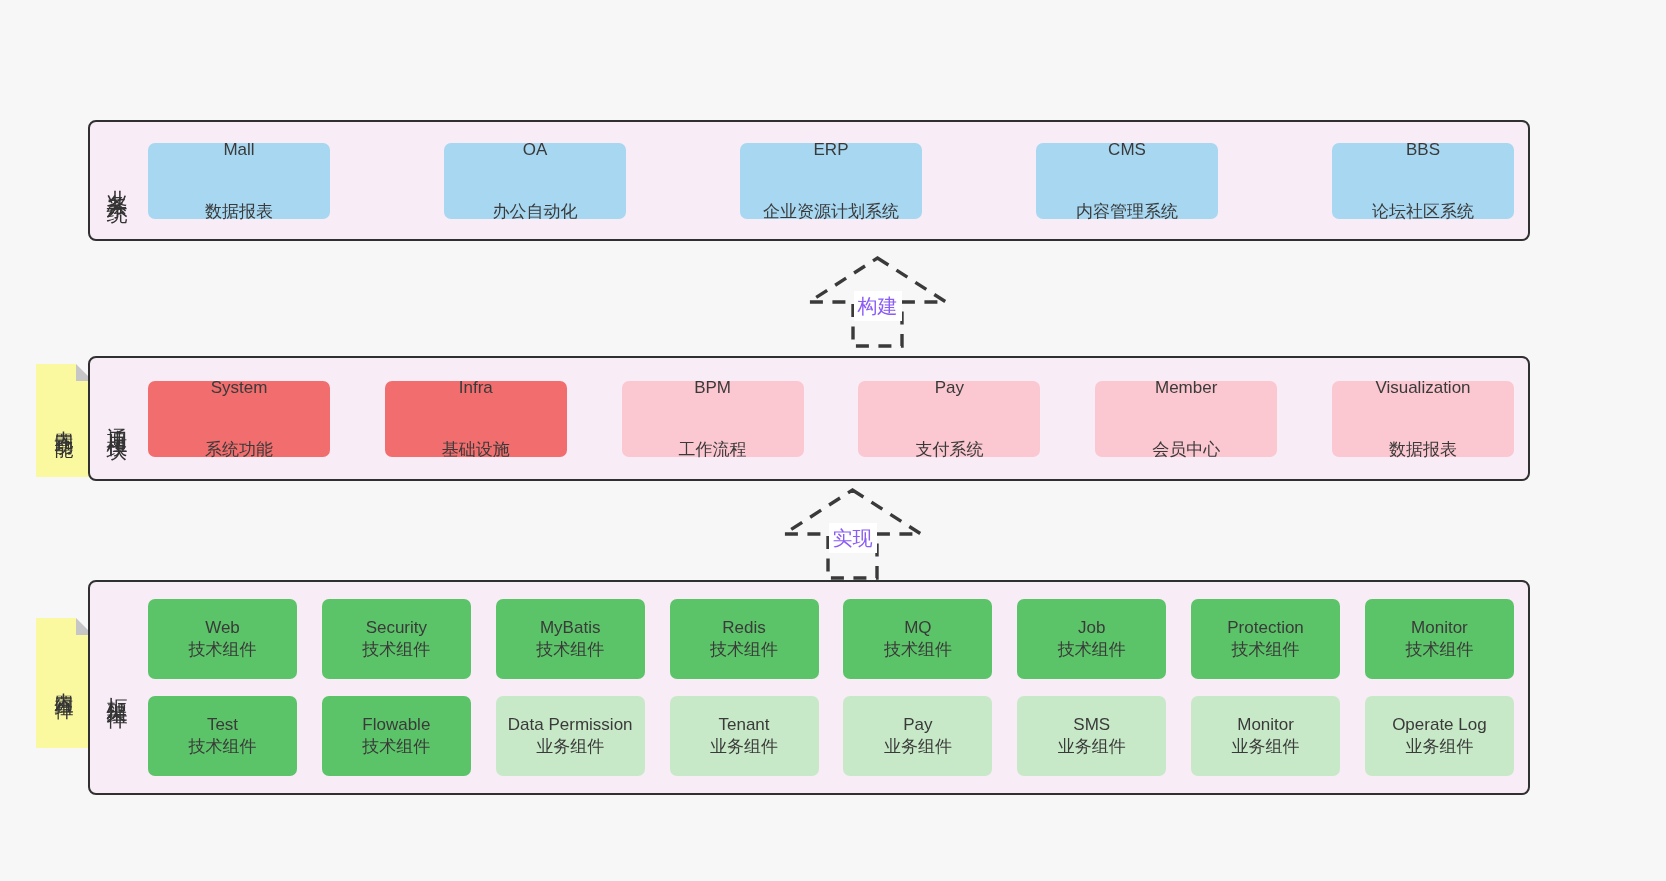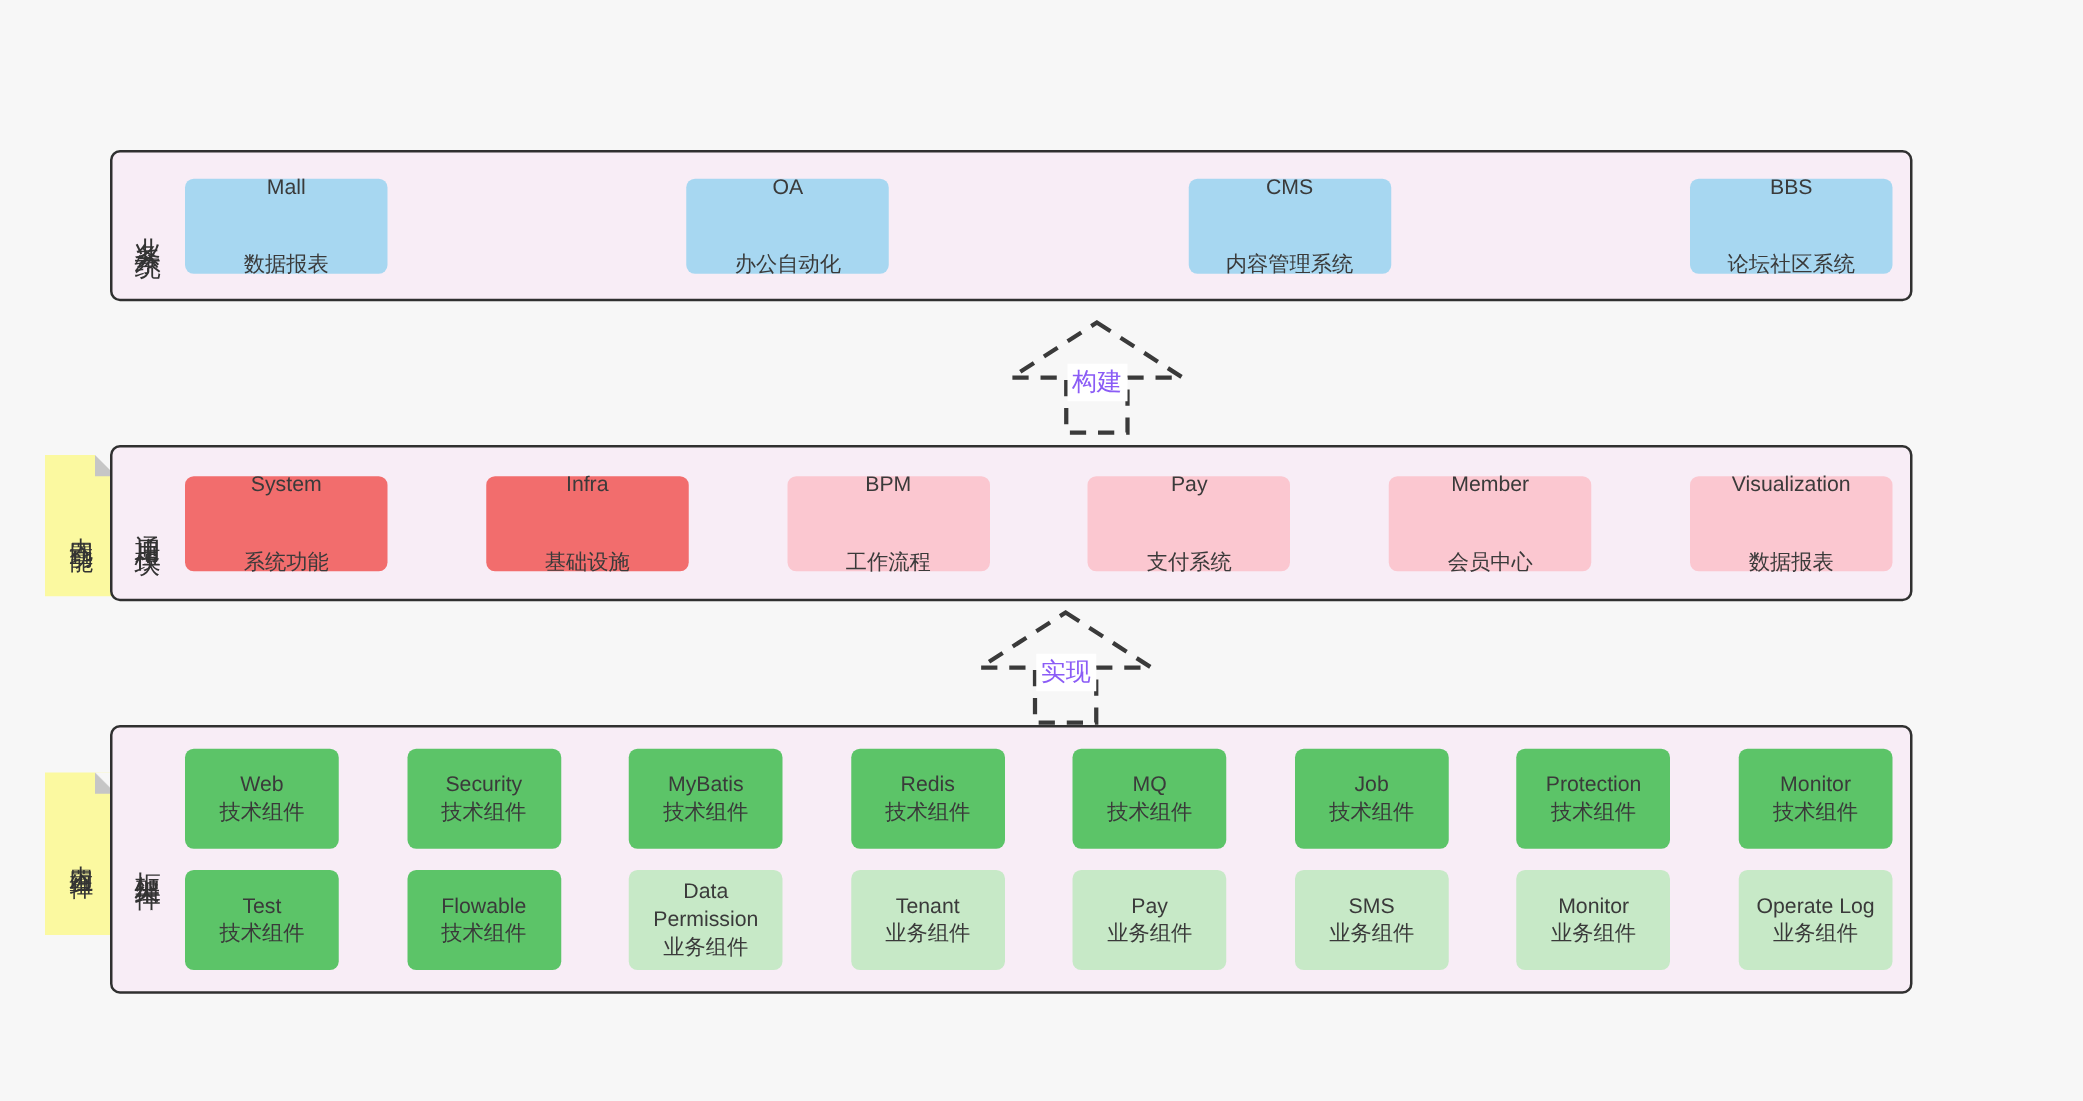--- a/index.html
+++ b/index.html
@@ -27,22 +27,22 @@
     font-size:21px;color:#333;letter-spacing:4px;line-height:1;
     padding:0 10px 0 17px;flex:0 0 auto;
   }
   .rows{flex:1;display:flex;flex-direction:column;justify-content:center;gap:17px;padding:0 14px 0 10px;}
   .row{display:flex;justify-content:space-between;}
   .box{
     border-radius:7px;display:flex;flex-direction:column;justify-content:center;
     align-items:center;text-align:center;font-size:17px;line-height:1.5;
     padding:2px 6px;color:#3a3a3a;
   }
-  .panel-wide .box{width:162px;height:76px;gap:36px;}
-  #panel-components .box{width:123px;height:80px;line-height:1.32;}
+  .panel-wide .box{width:182px;height:76px;gap:36px;}
+  #panel-components .box{width:149px;height:80px;line-height:1.32;}
   .box.blue{background:var(--blue);}
   .box.red{background:var(--red);}
   .box.pink{background:var(--pink);}
   .box.green{background:var(--green);}
   .box.lightgreen{background:var(--lightgreen);}
   .tab{
     position:absolute;left:36px;width:57px;background:var(--tab-yellow);
     z-index:0;display:flex;align-items:center;justify-content:center;
   }
   #tab-features{top:364px;height:113px;}
@@ -71,20 +71,24 @@
     <div class="row">
         <div class="box blue">
           <div>Mall</div>
           <div>数据报表</div>
         </div>
         <div class="box blue">
           <div>OA</div>
           <div>办公自动化</div>
         </div>
         <div class="box blue">
+          <div>ERP</div>
+          <div>企业资源计划系统</div>
+        </div>
+        <div class="box blue">
           <div>CMS</div>
           <div>内容管理系统</div>
         </div>
         <div class="box blue">
           <div>BBS</div>
           <div>论坛社区系统</div>
         </div>
       </div>
   </div>
 </section>

